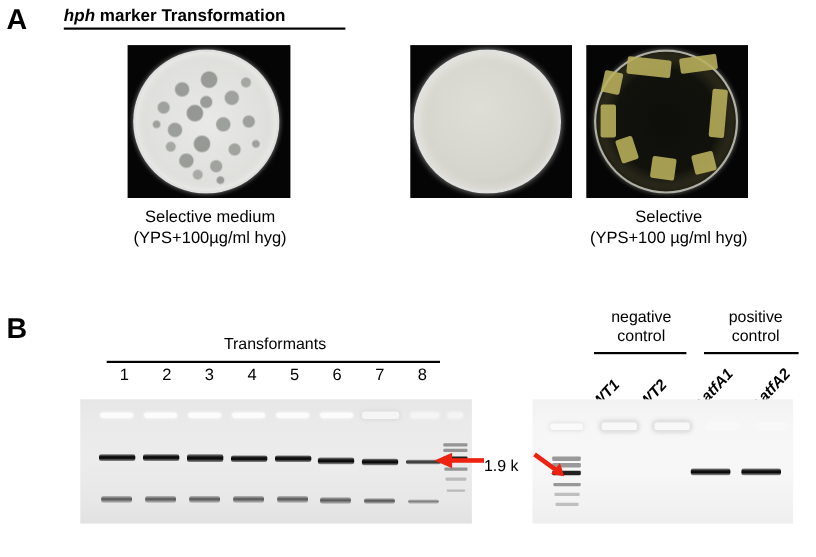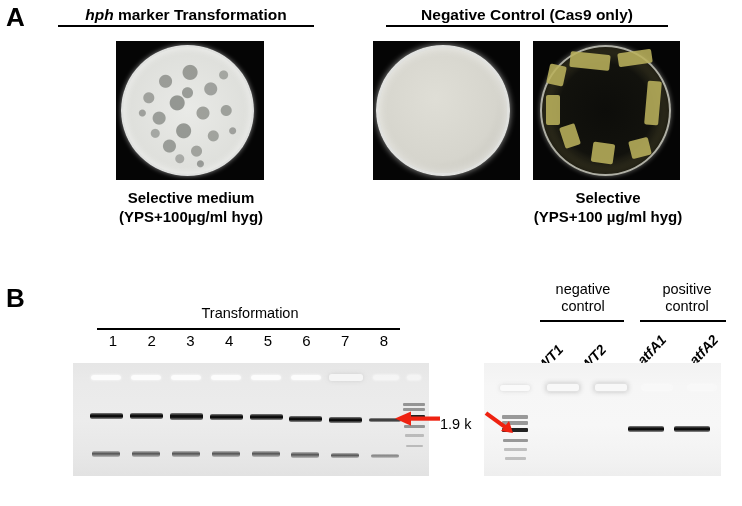--- a/index.html
+++ b/index.html
@@ -25,21 +25,20 @@
     letter-spacing: -0.5px;
   }
   #panel-letter-a { left: 6px;  top: 4px; }
   #panel-letter-b { left: 6px;  top: 285px; }
 
   
   .panel-a-title {
     position: absolute;
     font-weight: bold;
     font-size: 15.5px;
-    text-align: center;
     white-space: nowrap;
     border-bottom: 2.4px solid #000;
     padding-bottom: 1px;
     line-height: 1.15;
   }
   #title-hph   { left: 58px;  top: 6px;  width: 256px; }
   #title-neg   { left: 386px; top: 6px;  width: 282px; }
   .ital { font-style: italic; }
 
   .plate {
@@ -99,21 +98,21 @@
     border: 2.5px solid rgba(215,216,210,0.75);
   }
   .agar-chip {
     position: absolute;
     background: rgba(186,176,92,0.88);
     border-radius: 2px;
   }
 
   .plate-caption {
     position: absolute;
-    font-weight: bold;
+    font-weight: normal;
     font-size: 15px;
     text-align: center;
     line-height: 1.28;
     white-space: pre-line;
   }
   #caption-1 { left: 80px;  top: 188px; width: 222px; }
   #caption-2 { left: 366px; top: 188px; width: 160px; }
   #caption-3 { left: 518px; top: 188px; width: 180px; }
 
   
@@ -228,21 +227,20 @@
 <body>
 
 <div class="figure-root">
 
   <div class="panel-letter" id="panel-letter-a">A</div>
 
   <div class="panel-a-title" id="title-hph">
     <span class="ital">hph</span><span> marker Transformation</span>
   </div>
 
-  <div class="panel-a-title" id="title-neg">Negative Control (Cas9 only)</div>
 
   <div class="plate" id="plate-1">
     <div class="dish"></div>
   </div>
 
   <div class="plate" id="plate-2">
     <div class="dish"></div>
   </div>
 
   <div class="plate" id="plate-3">
@@ -258,21 +256,21 @@
     </div>
   </div>
 
   <div class="plate-caption" id="caption-1">Selective medium
 (YPS+100µg/ml hyg)</div>
   <div class="plate-caption" id="caption-3">Selective
 (YPS+100 µg/ml hyg)</div>
 
   <div class="panel-letter" id="panel-letter-b">B</div>
 
-  <div class="group-label" id="transformants-label">Transformation</div>
+  <div class="group-label" id="transformants-label">Transformants</div>
   <div class="group-rule" id="transformants-rule"></div>
 
   <div class="lane-numbers">
     <span class="lane-number">1</span>
     <span class="lane-number">2</span>
     <span class="lane-number">3</span>
     <span class="lane-number">4</span>
     <span class="lane-number">5</span>
     <span class="lane-number">6</span>
     <span class="lane-number">7</span>

